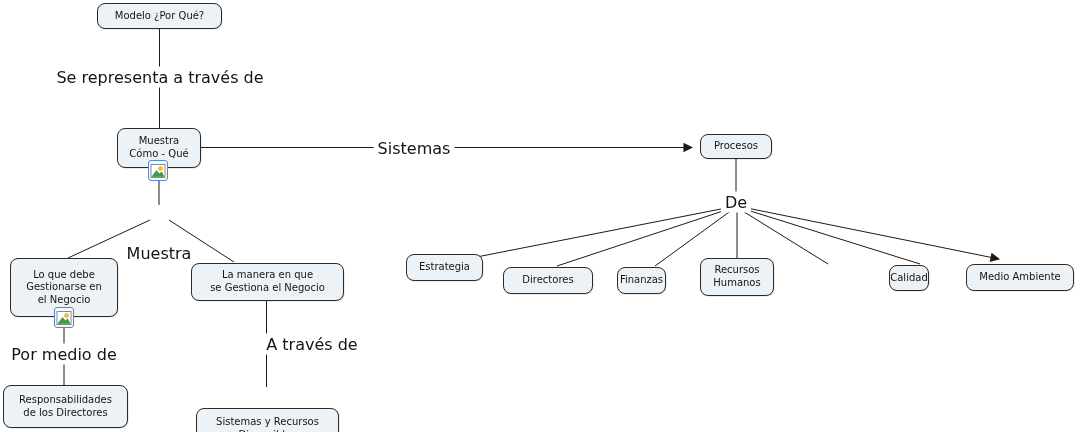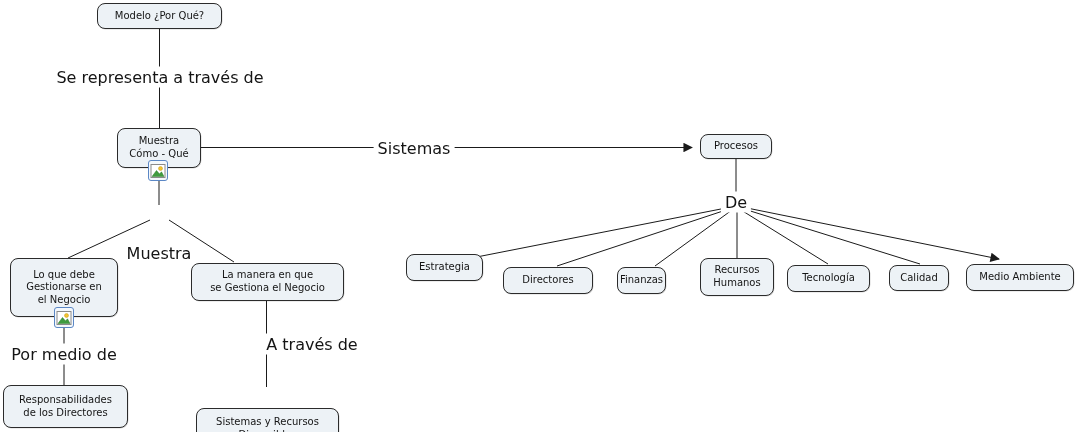--- a/index.html
+++ b/index.html
@@ -133,25 +133,22 @@
 
   <div class="node" style="left:617px; top:267px; width:49px; height:27px;">
     <span>Finanzas</span>
   </div>
 
   <div class="node" style="left:700px; top:258px; width:74px; height:38px;">
     <span>Recursos
 Humanos</span>
   </div>
 
-  <div class="node" style="left:787px; top:265px; width:83px; height:27px;">
-    <span>Tecnología</span>
-  </div>
 
-  <div class="node" style="left:889px; top:265px; width:60px; height:26px;">
+  <div class="node" style="left:889px; top:265px; width:40px; height:26px;">
     <span>Calidad</span>
   </div>
 
   <div class="node" style="left:966px; top:264px; width:108px; height:27px;">
     <span>Medio Ambiente</span>
   </div>
 
   <div class="attach-icon" style="left:148px; top:160px;">
     <svg width="16" height="16" viewBox="0 0 16 16">
       <rect x="1" y="1.5" width="14" height="13" fill="#ffffff" stroke="#8a8a8a" stroke-width="1"></rect>

